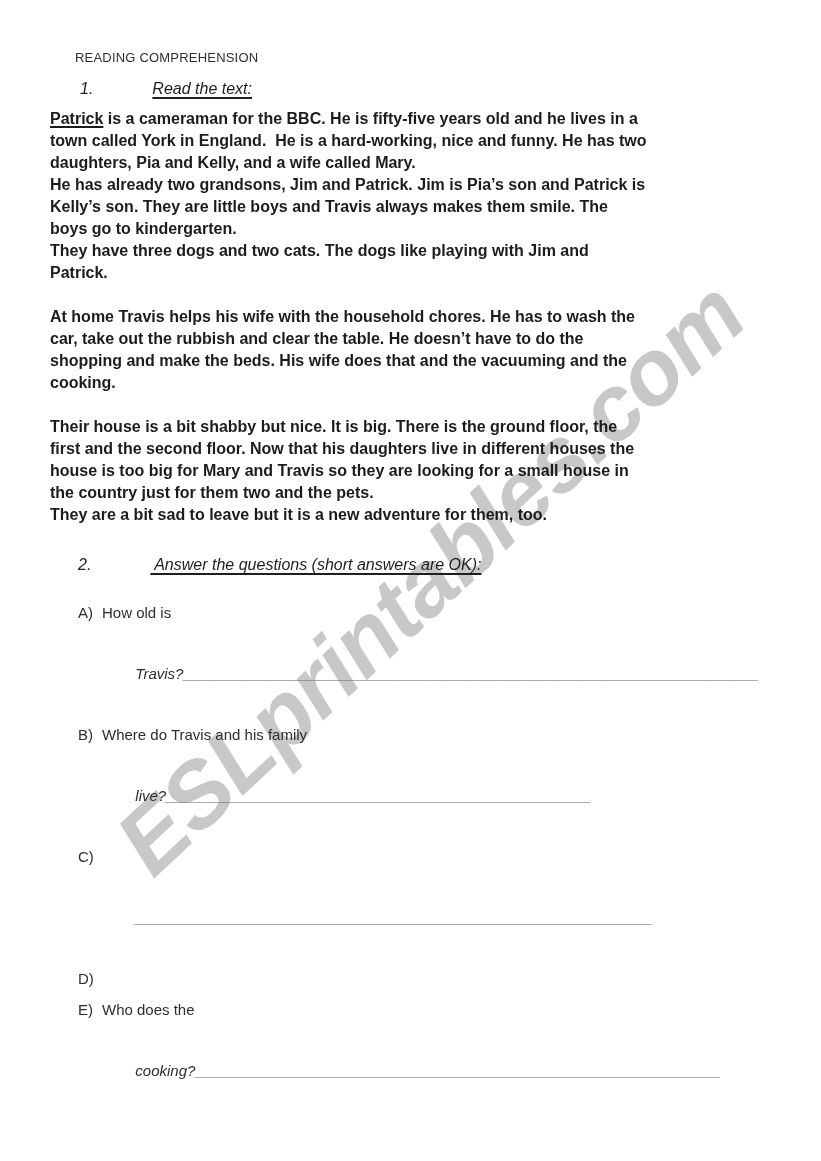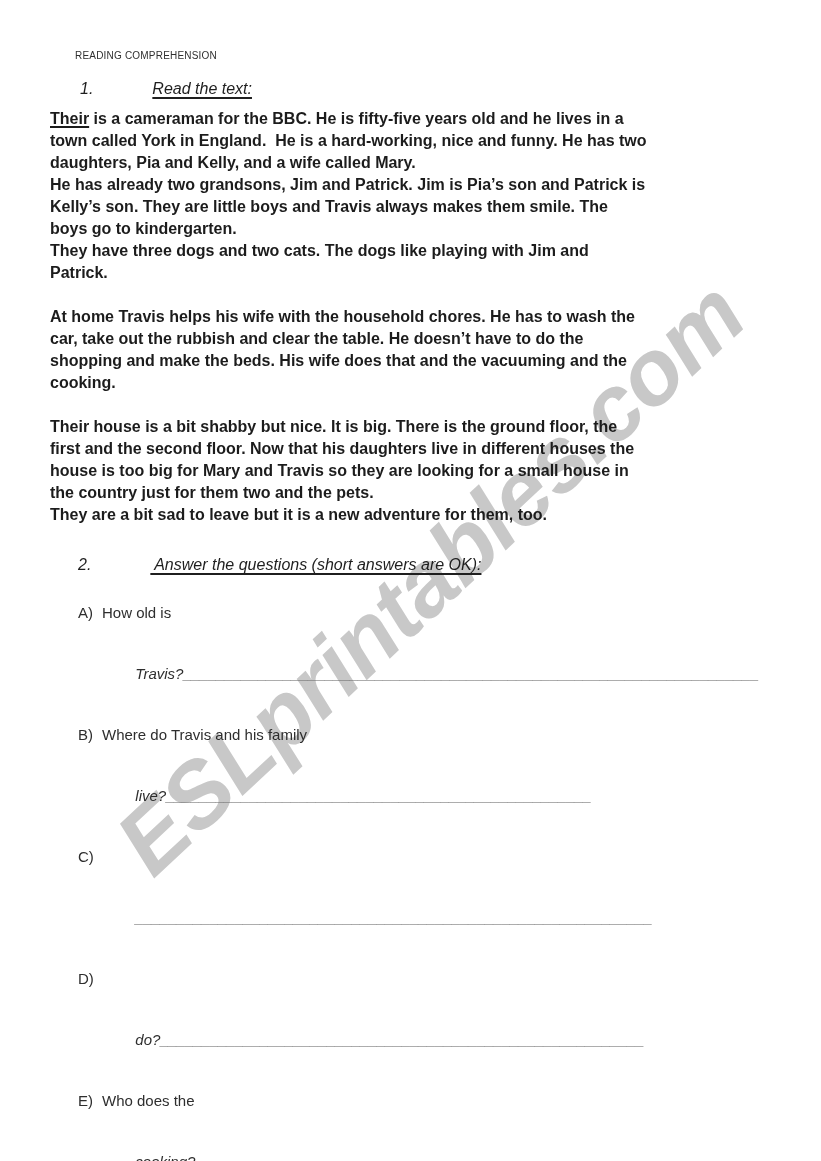--- a/index.html
+++ b/index.html
@@ -21,21 +21,21 @@
     font-style:italic;
     color:#c8c8c8;
     white-space:nowrap;
     z-index:0;
     letter-spacing:-1px;
     user-select:none;
   }
   .content { position:absolute; inset:0; z-index:1; }
   .doc-header {
     position:absolute; left:75px; top:50px;
-    font-size:10px; color:#2f2f2f; letter-spacing:0.2px;
+    font-size:13px; color:#2f2f2f; letter-spacing:0.2px;
   }
   .sec {
     position:absolute;
     font-style:italic;
     font-size:16px;
     color:#1f1f1f;
     display:flex;
   }
   .sec-1 { left:80px; top:80px; }
   .sec-2 { left:78px; top:556px; }
@@ -78,21 +78,21 @@
   <div class="content">
 
     <div class="doc-header">READING COMPREHENSION</div>
 
     <div class="sec sec-1">
       <span class="num">1.</span>
       <span class="title">Read the text:</span>
     </div>
 
     <div class="passage">
-      <p><span class="lead">Their</span><span> is a cameraman for the BBC. He is fifty-five years old and he lives in a
+      <p><span class="lead">Patrick</span><span> is a cameraman for the BBC. He is fifty-five years old and he lives in a
 town called York in England.  He is a hard-working, nice and funny. He has two
 daughters, Pia and Kelly, and a wife called Mary.
 He has already two grandsons, Jim and Patrick. Jim is Pia’s son and Patrick is
 Kelly’s son. They are little boys and Travis always makes them smile. The
 boys go to kindergarten.
 They have three dogs and two cats. The dogs like playing with Jim and
 Patrick.</span></p>
       <p>At home Travis helps his wife with the household chores. He has to wash the
 car, take out the rubbish and clear the table. He doesn’t have to do the
 shopping and make the beds. His wife does that and the vacuuming and the
@@ -130,23 +130,20 @@
       <div class="q-row">
         <span class="q-label">C)</span>
       </div>
       <div class="q-ans">
         <span class="prefix"></span><span class="blank-line">______________________________________________________________</span>
       </div>
 
       <div class="q-row">
         <span class="q-label">D)</span>
       </div>
-      <div class="q-ans">
-        <span class="prefix">do?</span><span class="blank-line">__________________________________________________________</span>
-      </div>
 
       <div class="q-row">
         <span class="q-label">E)</span>
         <span class="q-text">Who does the</span>
       </div>
       <div class="q-ans">
         <span class="prefix">cooking?</span><span class="blank-line">_______________________________________________________________</span>
       </div>
 
     </div>

